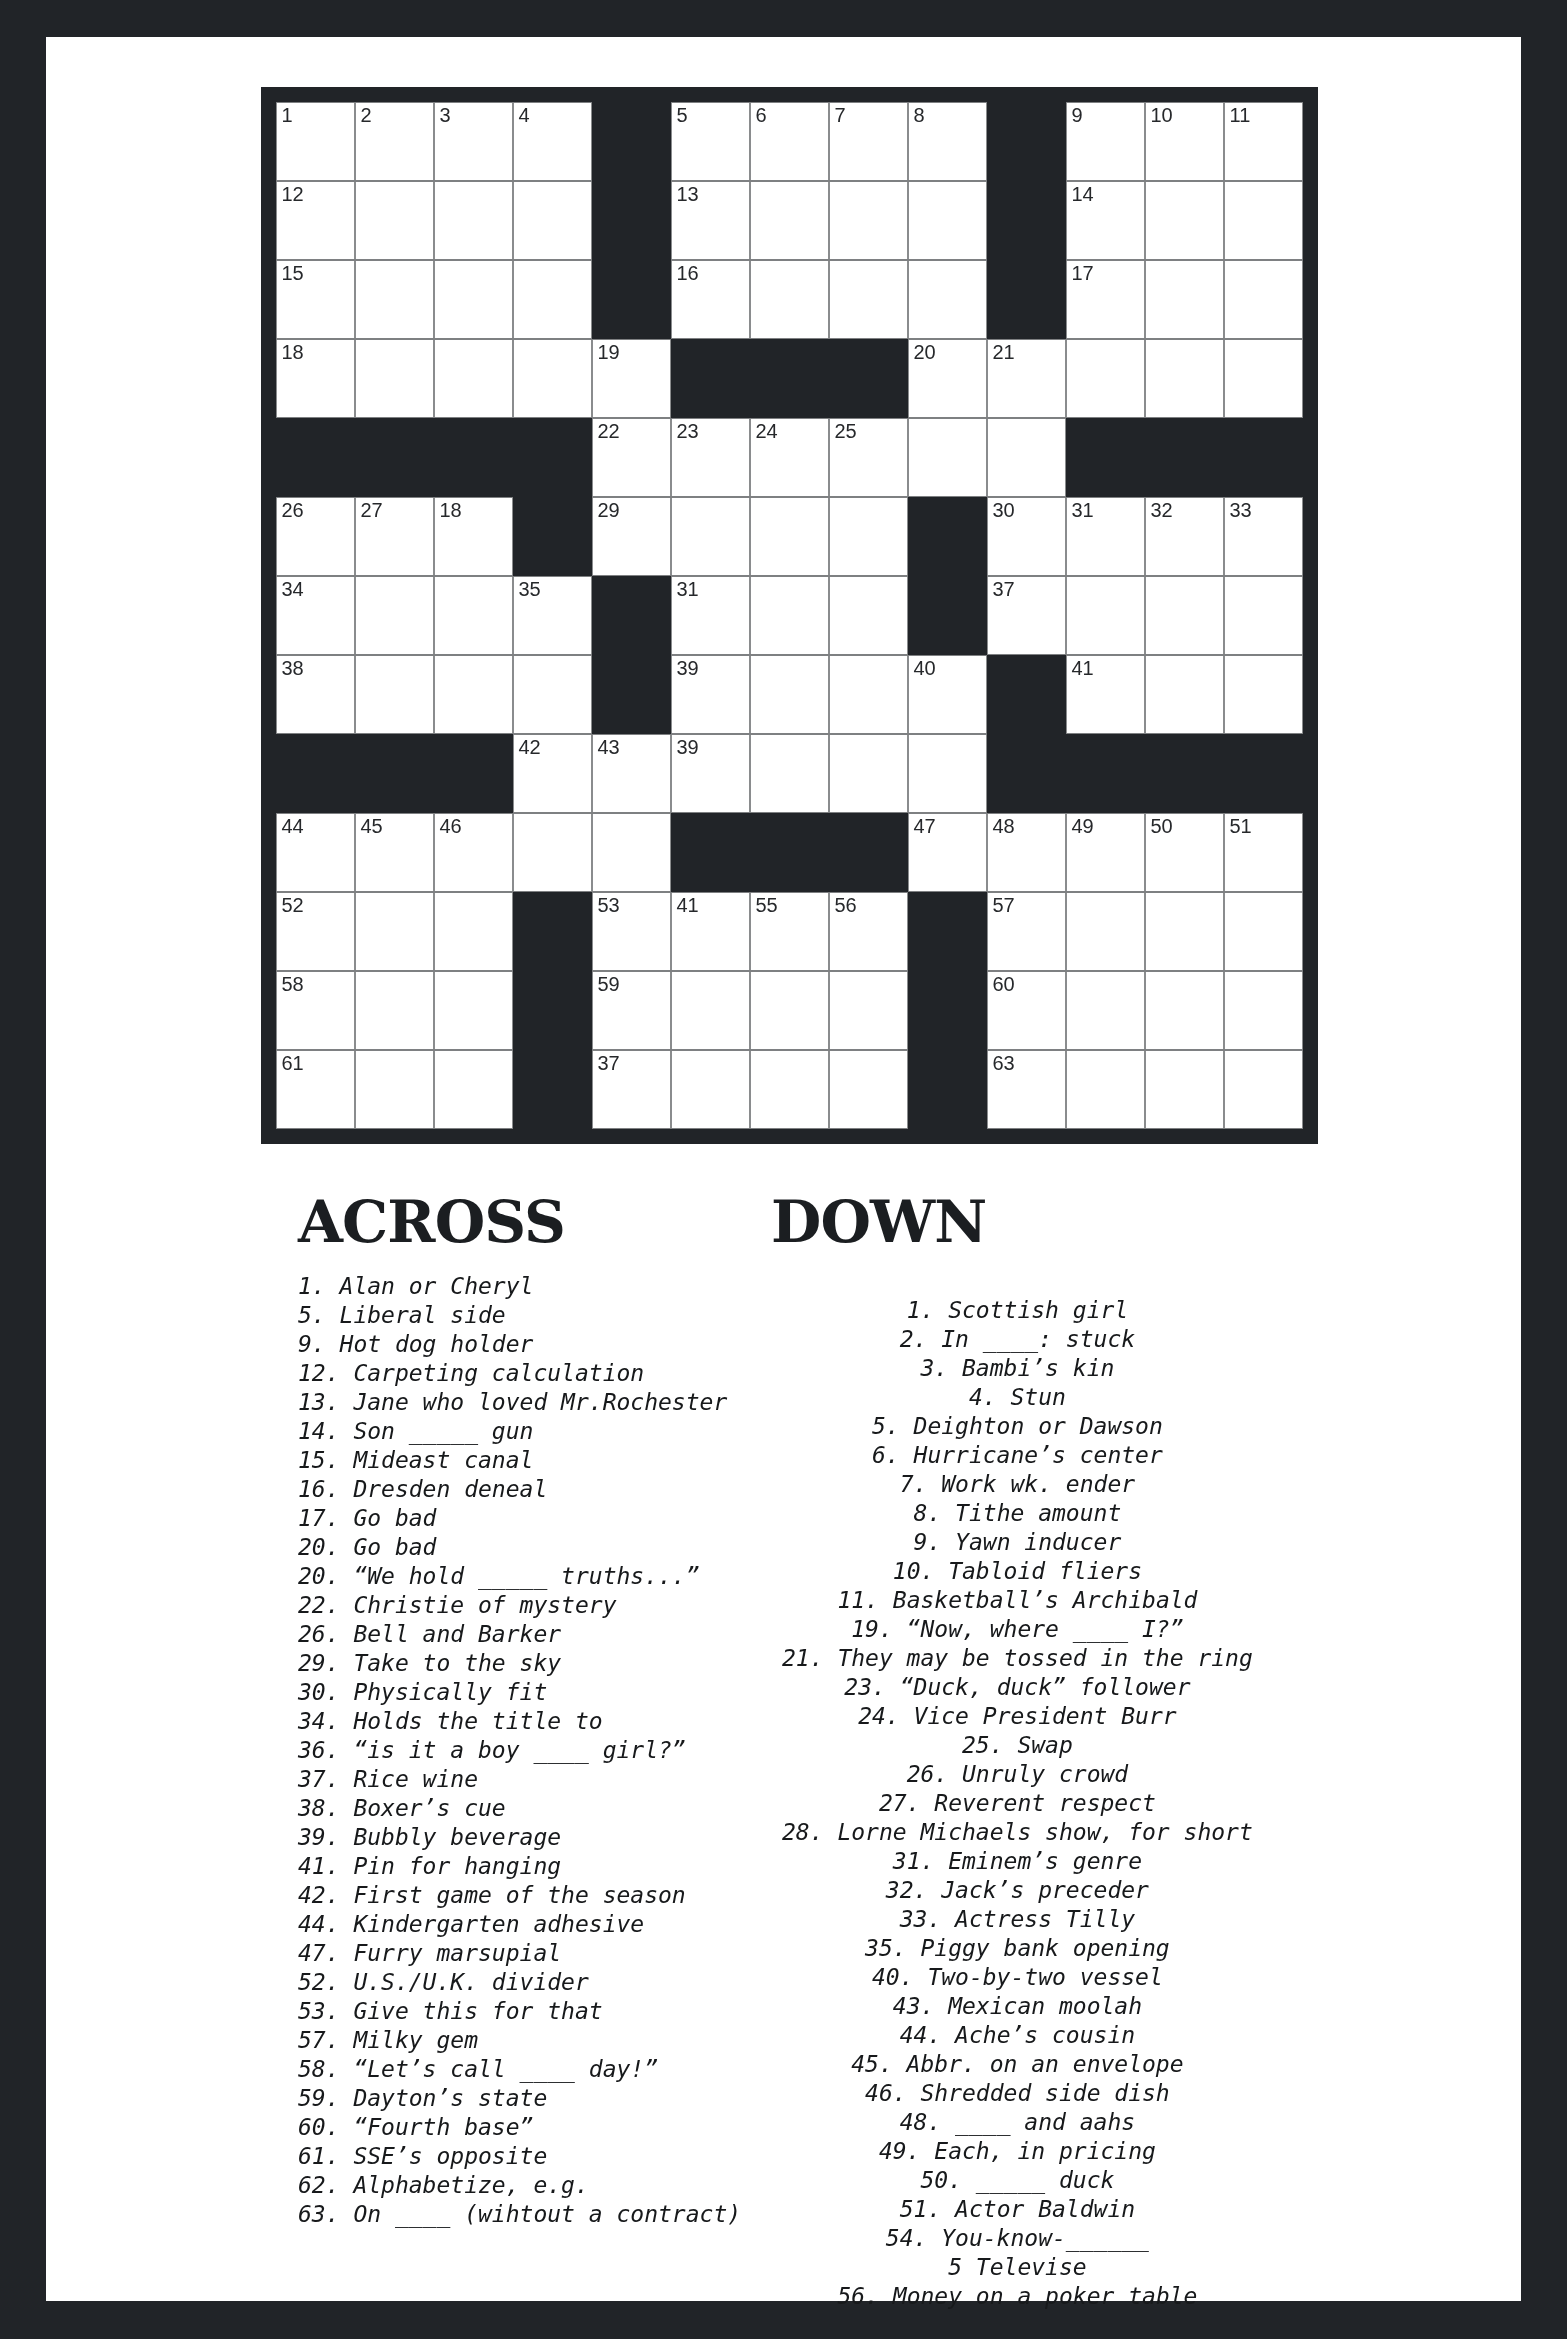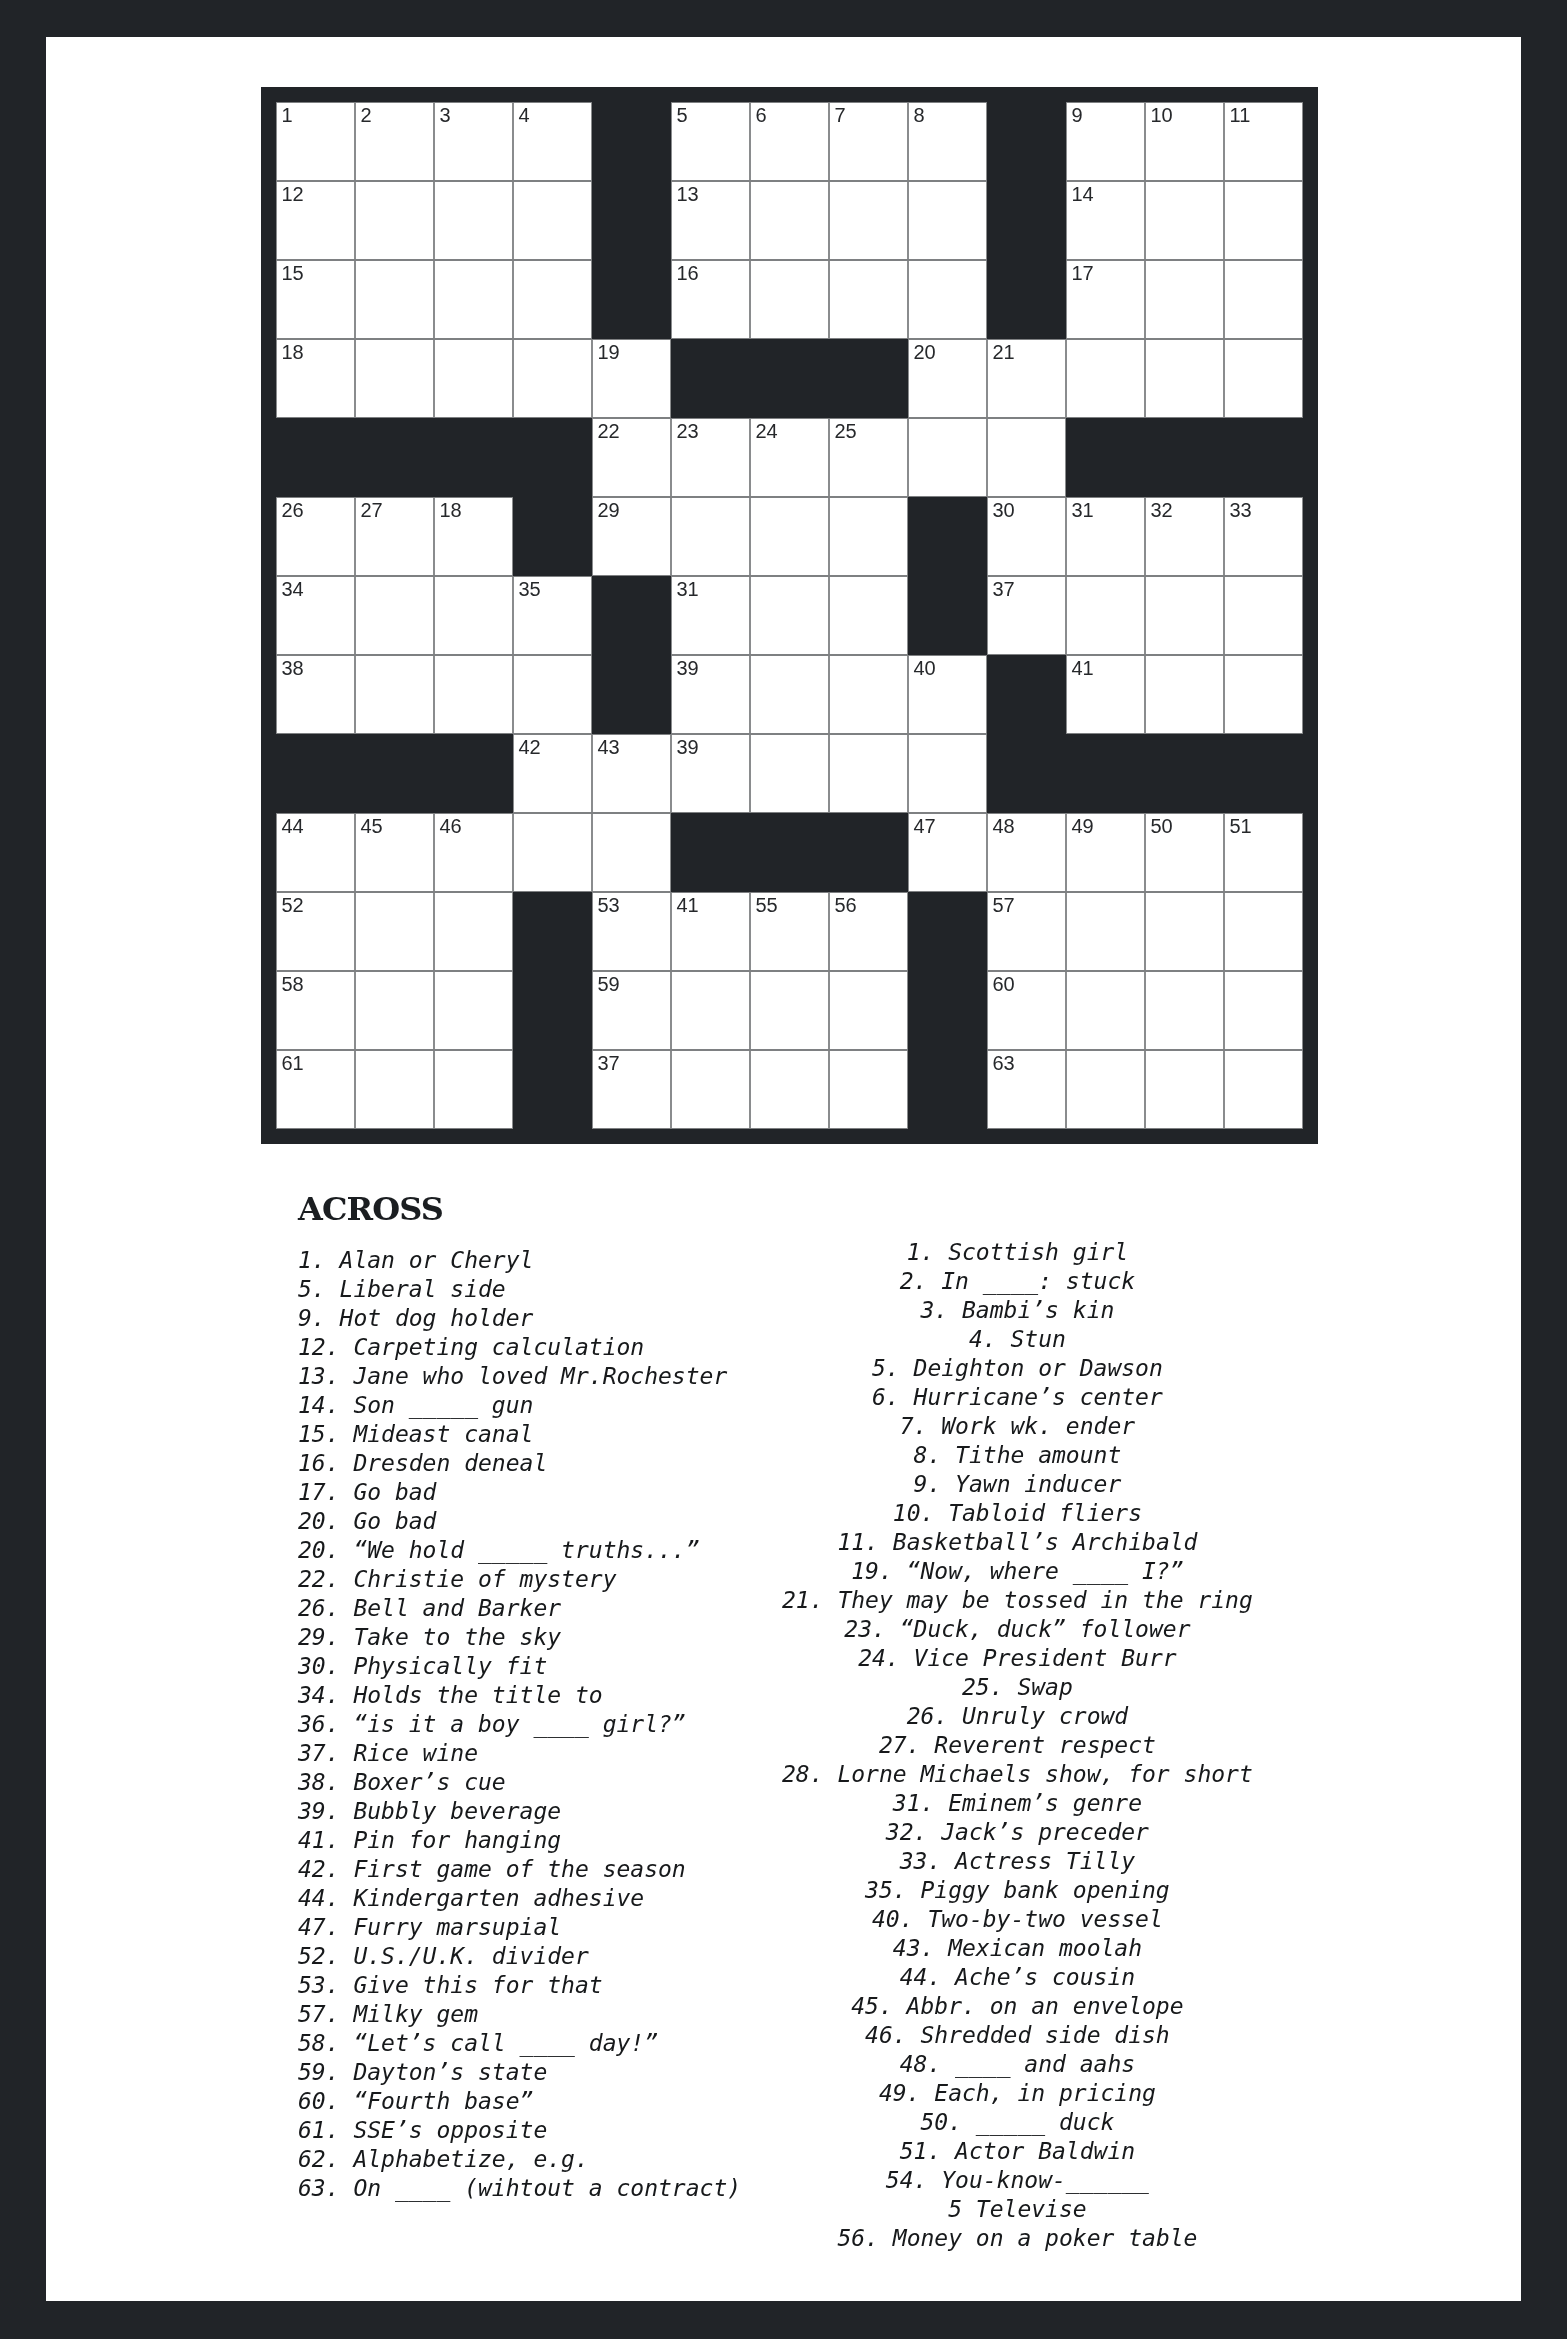--- a/index.html
+++ b/index.html
@@ -28,21 +28,21 @@
   }
   .cell.black{background:#212428;box-shadow:none;}
   .num{
     position:absolute;top:2.7px;left:5.5px;
     font-family:"Liberation Sans","DejaVu Sans",sans-serif;
     font-size:20px;line-height:1;color:#26282b;
   }
   
   .clue-heading{
     font-family:"DejaVu Serif","Liberation Serif",serif;
-    font-weight:bold;font-size:32px;line-height:1;
+    font-weight:bold;font-size:58px;line-height:1;
     letter-spacing:-0.9px;color:#1b1e21;margin:0;
   }
   .across-block{position:absolute;left:252px;top:1156px;}
   .down-block{position:absolute;left:736px;top:1156px;}
   .down-block .clue-heading{margin-left:-11px;}
   .clue-list{margin:0;padding:0;font-style:italic;}
   .across-block .clue-list{margin-top:21px;}
   .down-block .clue-list{margin-top:45px;text-align:center;}
   .clue-line{
     font-size:23px;line-height:29px;color:#17191b;
@@ -389,20 +389,21 @@
         <div class="clue-line">58. “Let’s call ____ day!”</div>
         <div class="clue-line">59. Dayton’s state</div>
         <div class="clue-line">60. “Fourth base”</div>
         <div class="clue-line">61. SSE’s opposite</div>
         <div class="clue-line">62. Alphabetize, e.g.</div>
         <div class="clue-line">63. On ____ (wihtout a contract)</div>
       </div>
   </div>
 
   <div class="down-block">
+    <h2 class="clue-heading">DOWN</h2>
     <div class="clue-list">
         <div class="clue-line">1. Scottish girl</div>
         <div class="clue-line">2. In ____: stuck</div>
         <div class="clue-line">3. Bambi’s kin</div>
         <div class="clue-line">4. Stun</div>
         <div class="clue-line">5. Deighton or Dawson</div>
         <div class="clue-line">6. Hurricane’s center</div>
         <div class="clue-line">7. Work wk. ender</div>
         <div class="clue-line">8. Tithe amount</div>
         <div class="clue-line">9. Yawn inducer</div>

